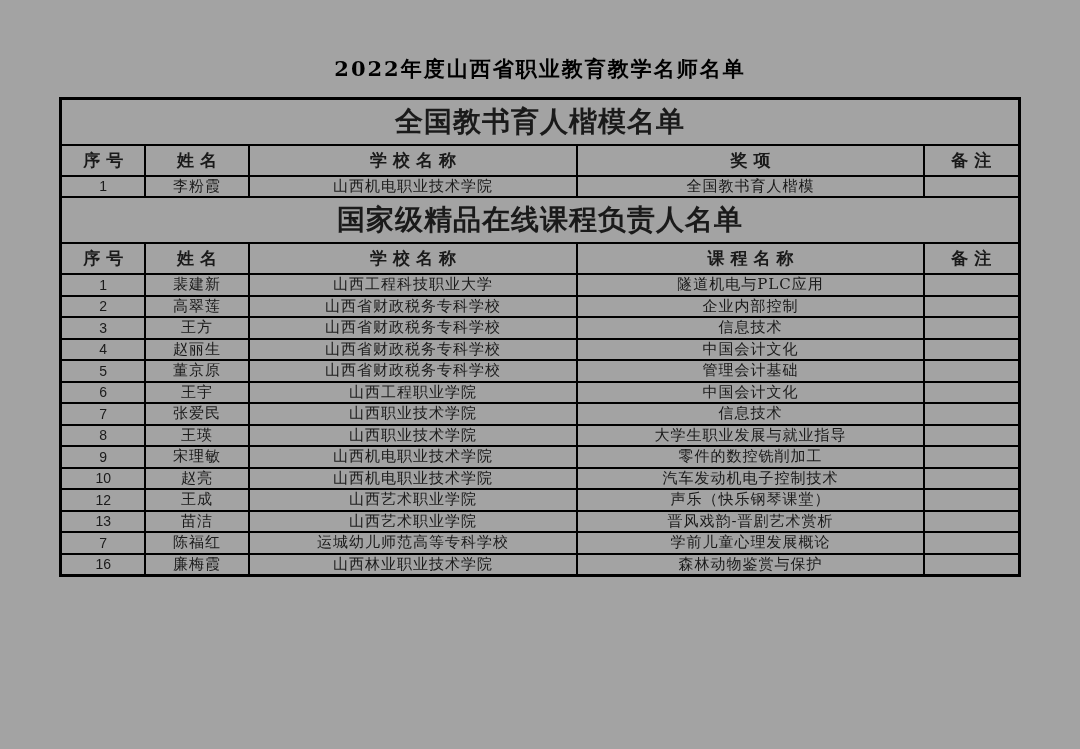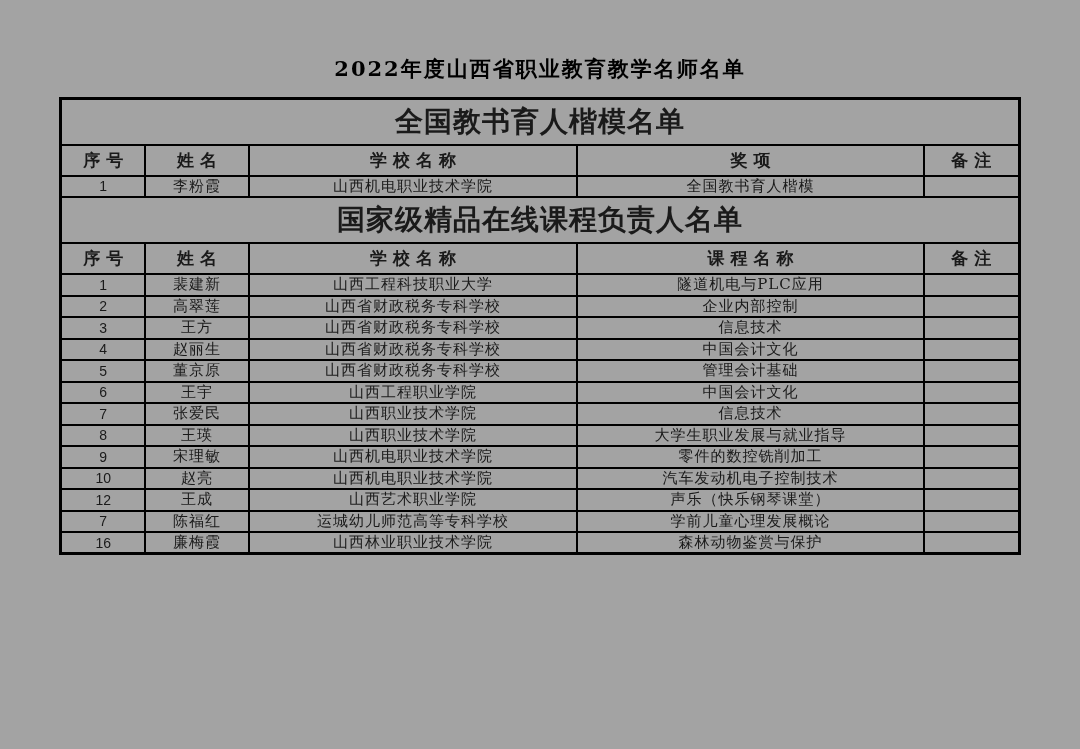--- a/index.html
+++ b/index.html
@@ -175,20 +175,27 @@
           <td class="cell-note"></td>
         </tr>
         <tr class="data-row">
           <td class="cell-no">12</td>
           <td class="cell-name">王成</td>
           <td class="cell-school">山西艺术职业学院</td>
           <td class="cell-item">声乐（快乐钢琴课堂）</td>
           <td class="cell-note"></td>
         </tr>
         <tr class="data-row">
+          <td class="cell-no">13</td>
+          <td class="cell-name">苗洁</td>
+          <td class="cell-school">山西艺术职业学院</td>
+          <td class="cell-item">晋风戏韵-晋剧艺术赏析</td>
+          <td class="cell-note"></td>
+        </tr>
+        <tr class="data-row">
           <td class="cell-no">7</td>
           <td class="cell-name">陈福红</td>
           <td class="cell-school">运城幼儿师范高等专科学校</td>
           <td class="cell-item">学前儿童心理发展概论</td>
           <td class="cell-note"></td>
         </tr>
         <tr class="data-row">
           <td class="cell-no">16</td>
           <td class="cell-name">廉梅霞</td>
           <td class="cell-school">山西林业职业技术学院</td>

